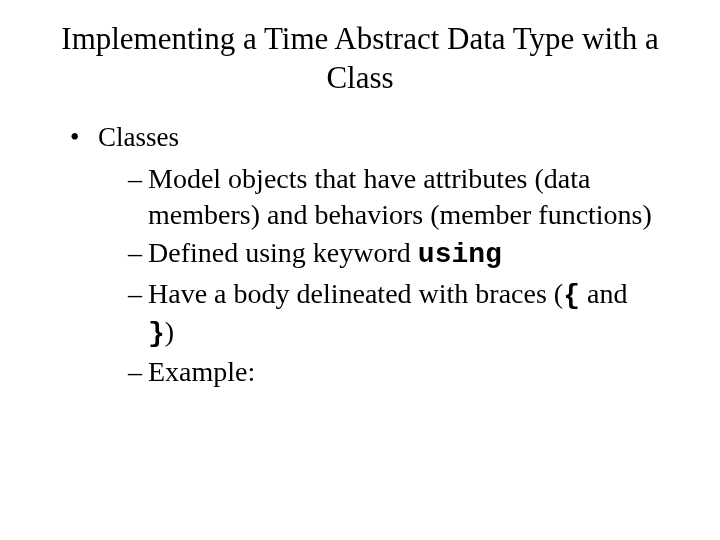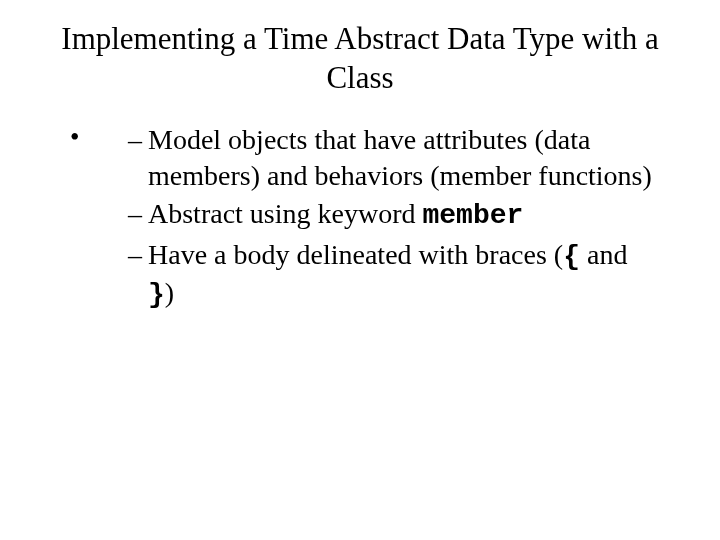--- a/index.html
+++ b/index.html
@@ -65,27 +65,31 @@
   }
 </style>
 </head>
 <body>
 
 <div class="slide">
   <h1 class="title">Implementing a Time Abstract Data Type with a Class</h1>
 
   <ul class="level1">
     <li>
+      <span>Classes</span>
 
       <ul class="level2">
         <li>
           <span>Model objects that have attributes (data members) and behaviors (member functions)</span>
         </li>
         <li>
-          <span>Abstract using keyword </span><span class="mono">member</span>
+          <span>Defined using keyword </span><span class="mono">using</span>
         </li>
         <li>
           <span>Have a body delineated with braces (</span><span class="mono">{</span><span> and </span><span class="mono">}</span><span>)</span>
+        </li>
+        <li>
+          <span>Example:</span>
         </li>
       </ul>
     </li>
   </ul>
 </div>
 
 </body></html>

